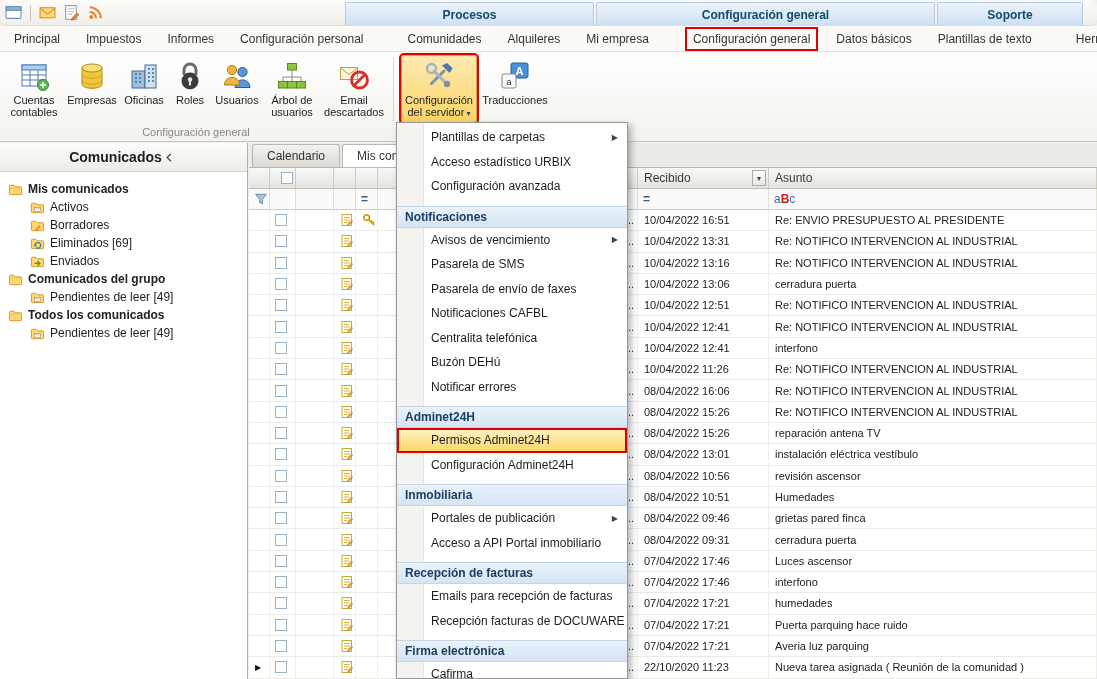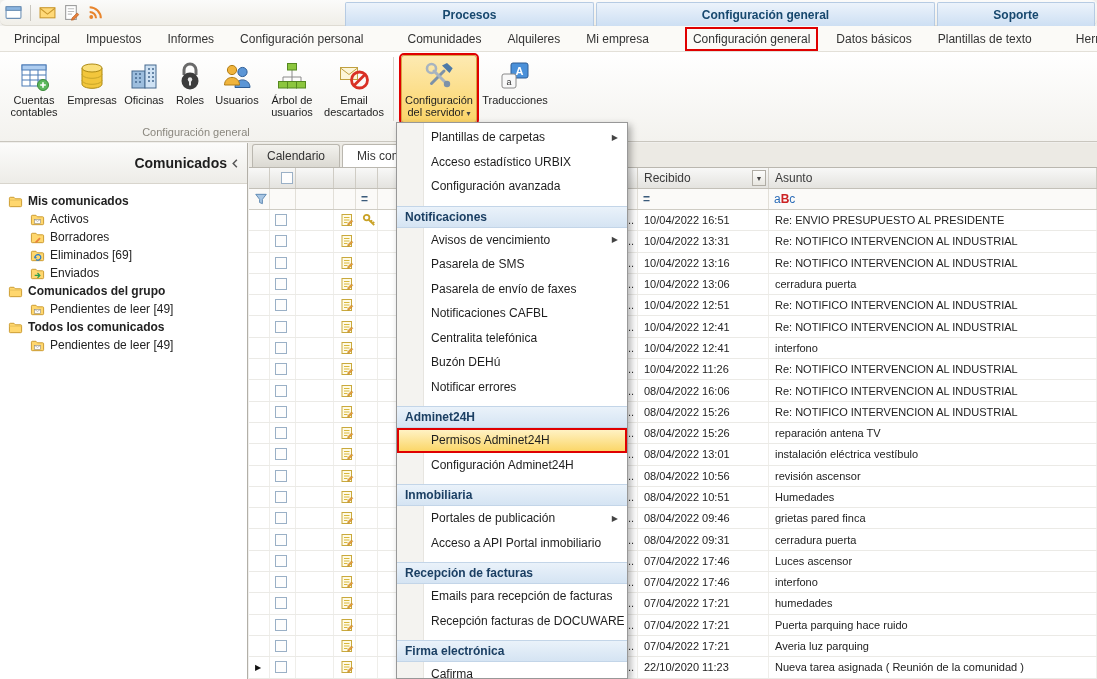--- a/index.html
+++ b/index.html
@@ -12,21 +12,21 @@
           background:linear-gradient(#fbfbfa,#f0eee8);border-bottom:1px solid #dedbd3;border-radius:6px;}
   .qat{position:absolute;left:4px;top:3px;display:flex;gap:5px;align-items:center;}
   .qat .icw{width:19px;height:19px;display:inline-flex;align-items:center;justify-content:center;}
   .qat .icw svg{width:17px;height:17px;}
   .qat-sep{width:1px;height:16px;background:#c9c6be;margin:0 2px;}
   .group-tab{position:absolute;top:2px;height:24px;display:flex;align-items:center;justify-content:center;
              background:linear-gradient(#ecf3fb,#cddff3);border:1px solid #b6cbe3;border-bottom:none;
              border-radius:2px 2px 0 0;color:#17486e;font-weight:bold;font-size:12px;}
   .gt-0{left:345px;width:249px;}
   .gt-1{left:596px;width:339px;}
-  .gt-2{left:937px;width:158px;text-align:right;}
+  .gt-2{left:937px;width:146px;text-align:right;}
 
   
   .tabrow{position:absolute;top:26px;left:0;right:0;height:26px;background:#fbfaf7;
           border-bottom:1px solid #e3e0d8;display:flex;align-items:center;gap:14px;padding-left:8px;}
   .tab{white-space:nowrap;color:#333;padding:3px 6px;cursor:default;}
   .tab.sect{margin-left:18px;}
   .annot{outline:2px solid #e00000;}
 
   
   .ribbon{position:absolute;top:52px;left:0;right:0;height:90px;
@@ -39,21 +39,21 @@
   .rbtn .lbl{font-size:11px;line-height:12px;text-align:center;color:#1e1e1e;margin-top:2px;}
   .rbtn.selected{background:linear-gradient(#fdeab2,#fbd468);border:1px solid #d8a348;}
   .rbtn .dd{font-size:8px;color:#444;}
   .rb-sep{width:1px;height:64px;background:#d7d4cc;margin:2px 5px 0 5px;}
   .rb-caption{position:absolute;left:0;top:74px;width:392px;text-align:center;
               font-size:11px;color:#8a877e;}
 
   
   .sidebar{position:absolute;top:143px;left:0;width:248px;bottom:0;background:#fff;
            border-right:1px solid #b2afa7;}
-  .sb-header{height:41px;display:flex;align-items:center;justify-content:flex-end;padding:0 4px;
+  .sb-header{height:29px;display:flex;align-items:center;justify-content:center;padding:0 4px;
              background:linear-gradient(#fcfcfb,#edece7);border-bottom:1px solid #d8d5cd;}
   .sb-title{font-size:14px;font-weight:bold;color:#1e1e1e;}
   .sb-collapse{width:16px;height:16px;display:flex;align-items:center;justify-content:center;}
   .sb-collapse svg{width:11px;height:11px;}
   .tree{padding-top:8px;}
   .tree-item{height:18px;display:flex;align-items:center;gap:5px;white-space:nowrap;}
   .tree-item .icw{width:15px;height:15px;flex:0 0 15px;}
   .tree-item .icw svg{width:15px;height:15px;}
   .tree-item.lvl0{padding-left:8px;font-weight:bold;}
   .tree-item.lvl1{padding-left:30px;}

